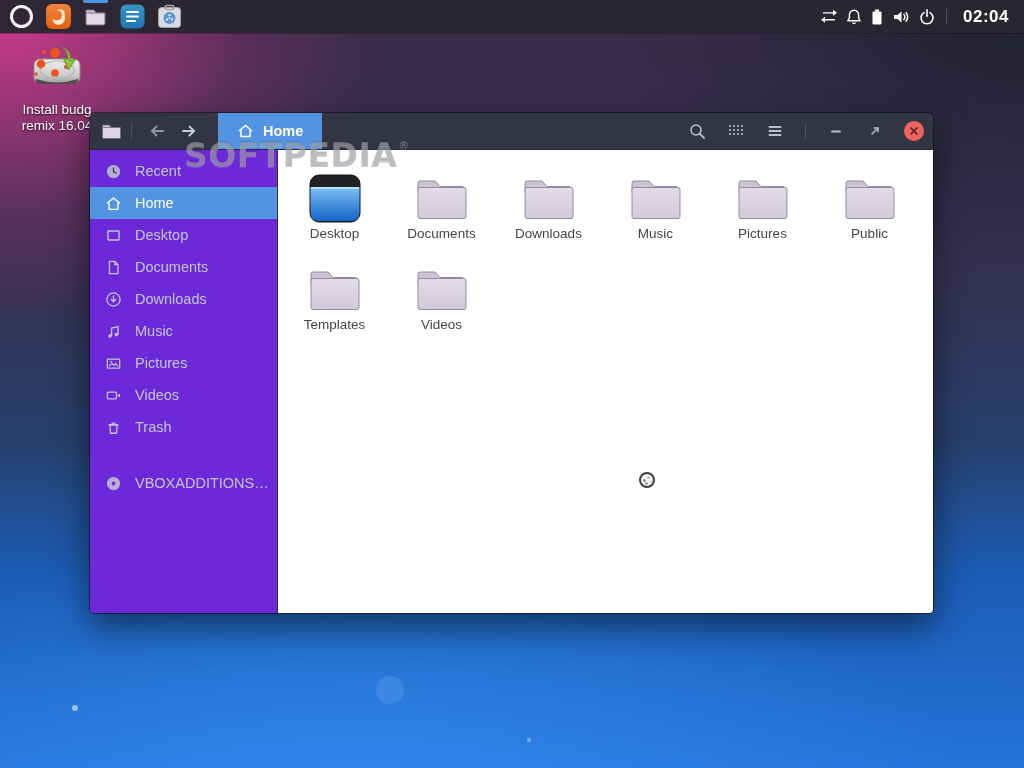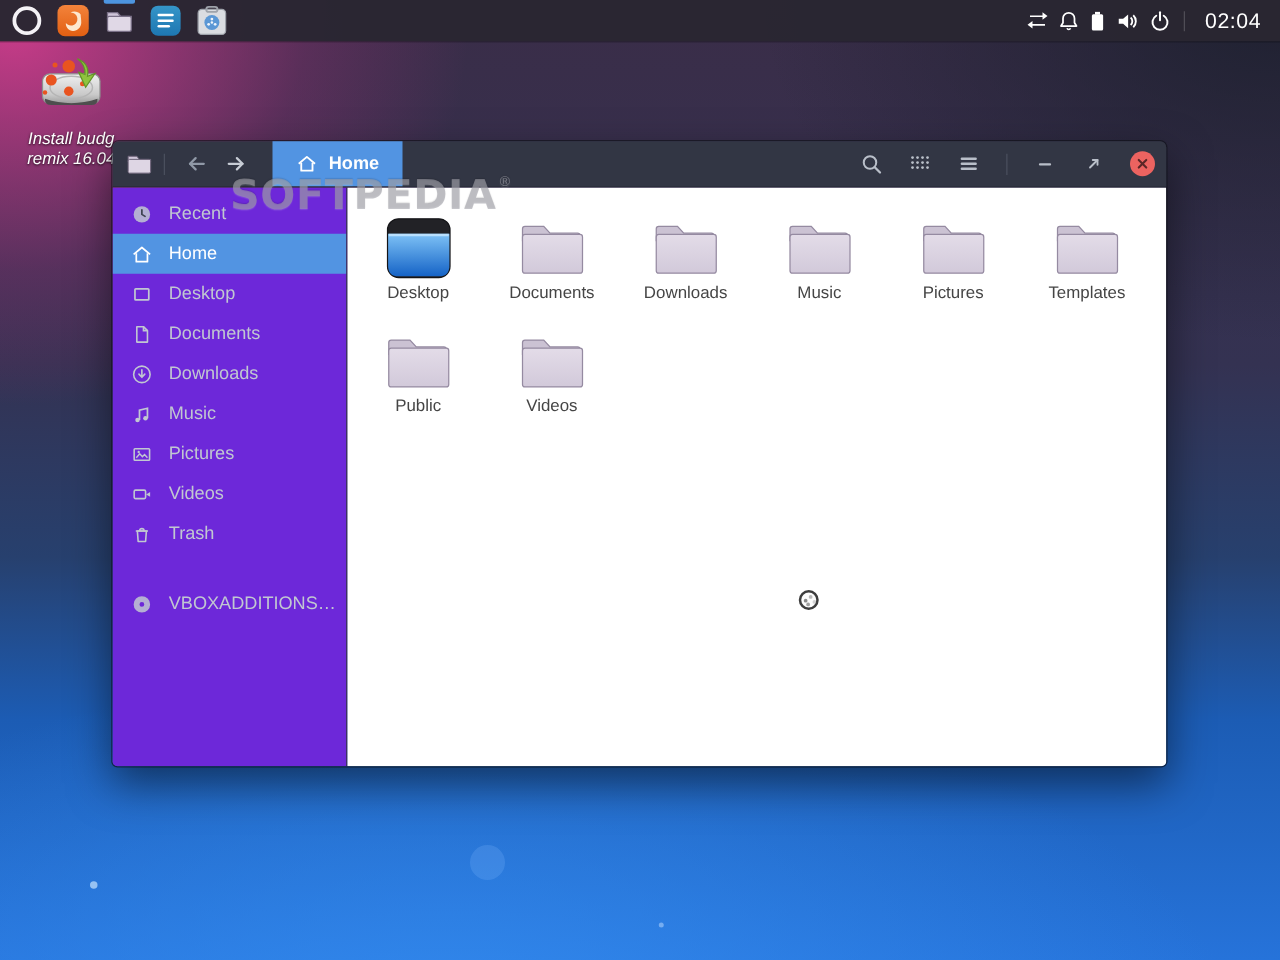--- a/index.html
+++ b/index.html
@@ -22,39 +22,39 @@
   .bokeh.b1 { left:376px; top:676px; width:28px; height:28px; background:rgba(130,185,255,0.22); }
   .bokeh.b2 { left:72px;  top:705px; width:6px;  height:6px;  background:rgba(210,235,255,0.65); }
   .bokeh.b3 { left:527px; top:738px; width:4px;  height:4px;  background:rgba(190,220,255,0.5); }
 
   
   .panel {
     position:absolute; left:0; top:0; width:1024px; height:33px; z-index:50;
     background:rgba(41,38,50,0.97);
     display:flex; align-items:center;
     box-shadow:0 1px 0 rgba(0,0,0,0.25);
+    font-weight:bold;
   }
   .launchers { display:flex; align-items:center; height:100%; padding-left:3px; }
   .launcher { width:37px; height:33px; display:flex; align-items:center; justify-content:center; position:relative; cursor:pointer; }
   .launcher .active-bar { position:absolute; top:0; left:6px; right:6px; height:3px; background:#4d95e0; border-radius:0 0 2px 2px; }
   .menu-ring { width:23px; height:23px; border:3px solid #f4f2f6; border-radius:50%; background:transparent; }
   .status { margin-left:auto; display:flex; align-items:center; gap:7px; padding-right:9px; height:100%; }
   .status svg { display:block; }
   .status-sep { width:1px; height:16px; background:rgba(255,255,255,0.18); margin:0 3px; }
   .clock { color:#ffffff; font-size:17px; letter-spacing:0.5px; padding:0 6px; cursor:pointer; }
 
   
   .desktop-launcher {
     position:absolute; left:8px; top:44px; width:98px; z-index:5;
     text-align:center; cursor:pointer;
   }
   .desktop-launcher .dlabel {
     color:#fff; font-size:13.5px; line-height:1.15; margin-top:2px;
     text-shadow:0 1px 2px rgba(0,0,0,0.85);
-    font-style:italic;
   }
 
   
   .watermark {
     position:absolute; left:184px; top:136px; z-index:30; pointer-events:none;
     font-family:"DejaVu Sans",sans-serif; font-weight:800; font-size:33px; letter-spacing:0.5px;
     color:rgba(158,158,167,0.58);
     text-shadow:0 1px 1px rgba(255,255,255,0.15), 0 -1px 1px rgba(0,0,0,0.12);
     white-space:nowrap;
   }
@@ -491,31 +491,31 @@
           <div class="lbl">Pictures</div>
         </div>
 
         <div class="fitem">
           <div class="ic">
             <svg width="58" height="50" viewBox="0 0 58 50">
               <path d="M7 7 h15 l5 5.5 h22 a2 2 0 0 1 2 2 v4 H5 v-9.5 a2 2 0 0 1 2-2 z" fill="#cbc2d3" stroke="#958aa1"></path>
               <rect x="5" y="13.5" width="48" height="31" rx="2" fill="url(#fg1)" stroke="#958aa1"></rect>
             </svg>
           </div>
+          <div class="lbl">Public</div>
+        </div>
+
+        <div class="fitem">
+          <div class="ic">
+            <svg width="58" height="50" viewBox="0 0 58 50">
+              <path d="M7 7 h15 l5 5.5 h22 a2 2 0 0 1 2 2 v4 H5 v-9.5 a2 2 0 0 1 2-2 z" fill="#cbc2d3" stroke="#958aa1"></path>
+              <rect x="5" y="13.5" width="48" height="31" rx="2" fill="url(#fg1)" stroke="#958aa1"></rect>
+            </svg>
+          </div>
           <div class="lbl">Templates</div>
-        </div>
-
-        <div class="fitem">
-          <div class="ic">
-            <svg width="58" height="50" viewBox="0 0 58 50">
-              <path d="M7 7 h15 l5 5.5 h22 a2 2 0 0 1 2 2 v4 H5 v-9.5 a2 2 0 0 1 2-2 z" fill="#cbc2d3" stroke="#958aa1"></path>
-              <rect x="5" y="13.5" width="48" height="31" rx="2" fill="url(#fg1)" stroke="#958aa1"></rect>
-            </svg>
-          </div>
-          <div class="lbl">Public</div>
         </div>
 
         <div class="fitem">
           <div class="ic">
             <svg width="58" height="50" viewBox="0 0 58 50">
               <path d="M7 7 h15 l5 5.5 h22 a2 2 0 0 1 2 2 v4 H5 v-9.5 a2 2 0 0 1 2-2 z" fill="#cbc2d3" stroke="#958aa1"></path>
               <rect x="5" y="13.5" width="48" height="31" rx="2" fill="url(#fg1)" stroke="#958aa1"></rect>
             </svg>
           </div>
           <div class="lbl">Videos</div>

